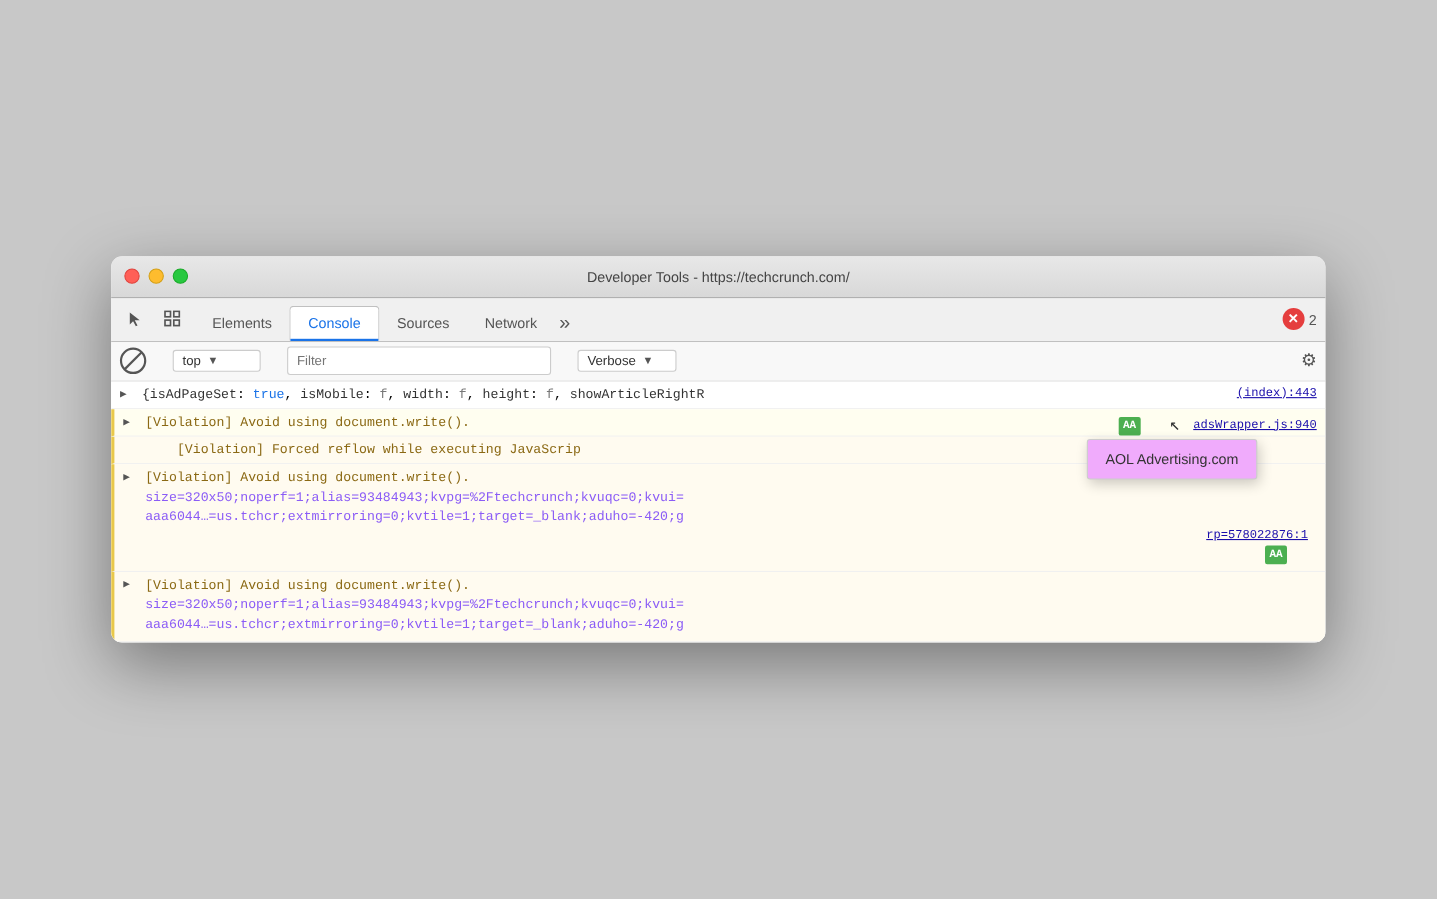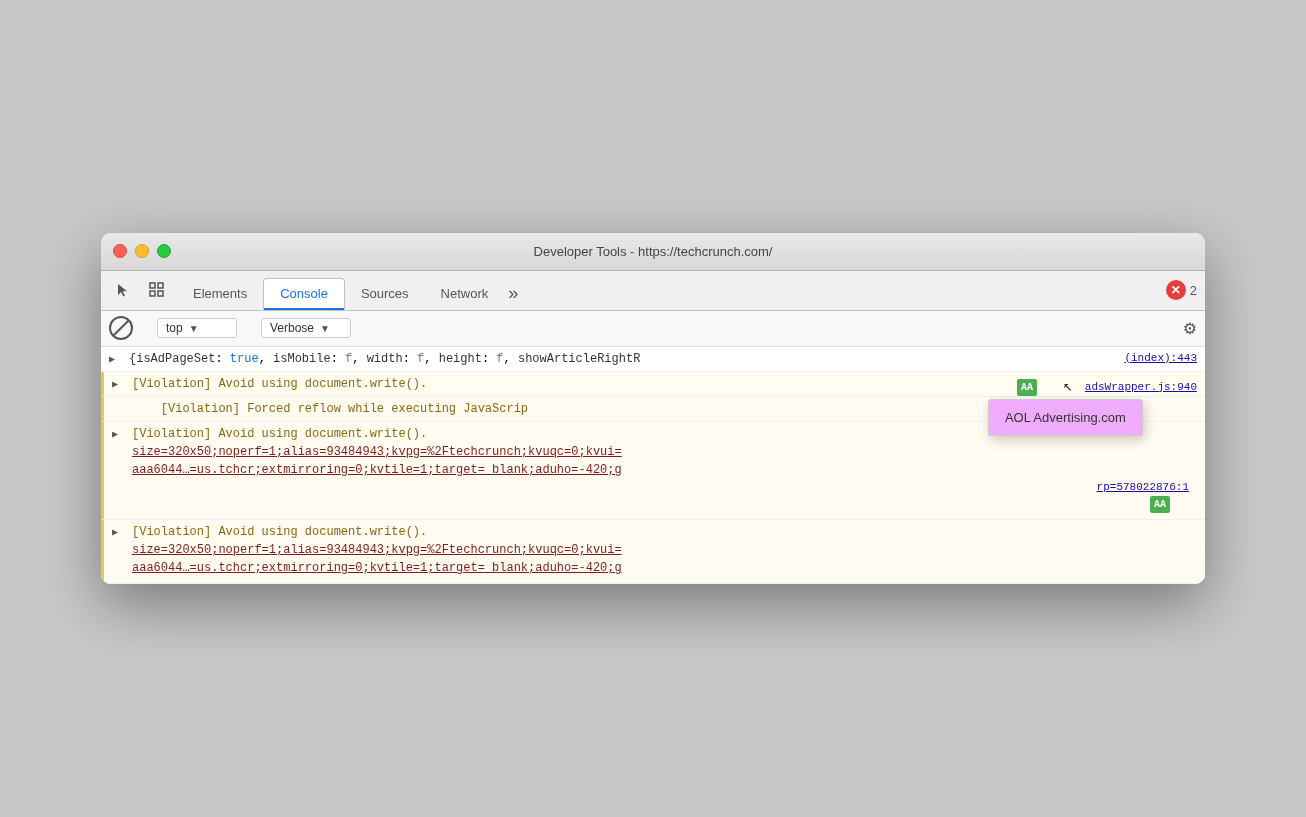--- a/index.html
+++ b/index.html
@@ -284,22 +284,21 @@
       box-shadow: 2px 4px 12px rgba(0,0,0,0.2);
       padding: 8px 16px;
       font-size: 13px;
       color: #333;
       white-space: nowrap;
       z-index: 10;
       border-radius: 3px;
       font-family: -apple-system, BlinkMacSystemFont, sans-serif;
     }
     .url-text {
-      color: #7f1d1d;
-      text-decoration: underline;
+      color: #8b5cf6;
       cursor: pointer;
       margin-top: 24px;
     }
     .cursor-arrow {
       display: inline-block;
       font-size: 16px;
       color: #333;
     }
   </style>
 </head>
@@ -354,20 +353,21 @@
       </div>
     </div>
   </div>
 
   <div class="console-toolbar">
     <div class="no-symbol"></div>
     <div class="context-selector">
       <span>top</span>
       <span class="chevron">▼</span>
     </div>
+    <input class="filter-input" type="text" placeholder="Filter" style="">
     <div class="verbose-selector">
       <span>Verbose</span>
       <span class="chevron">▼</span>
     </div>
     <div class="gear-icon">⚙</div>
   </div>
 
   <div class="console-content">
 
     <div class="console-line info-line">

